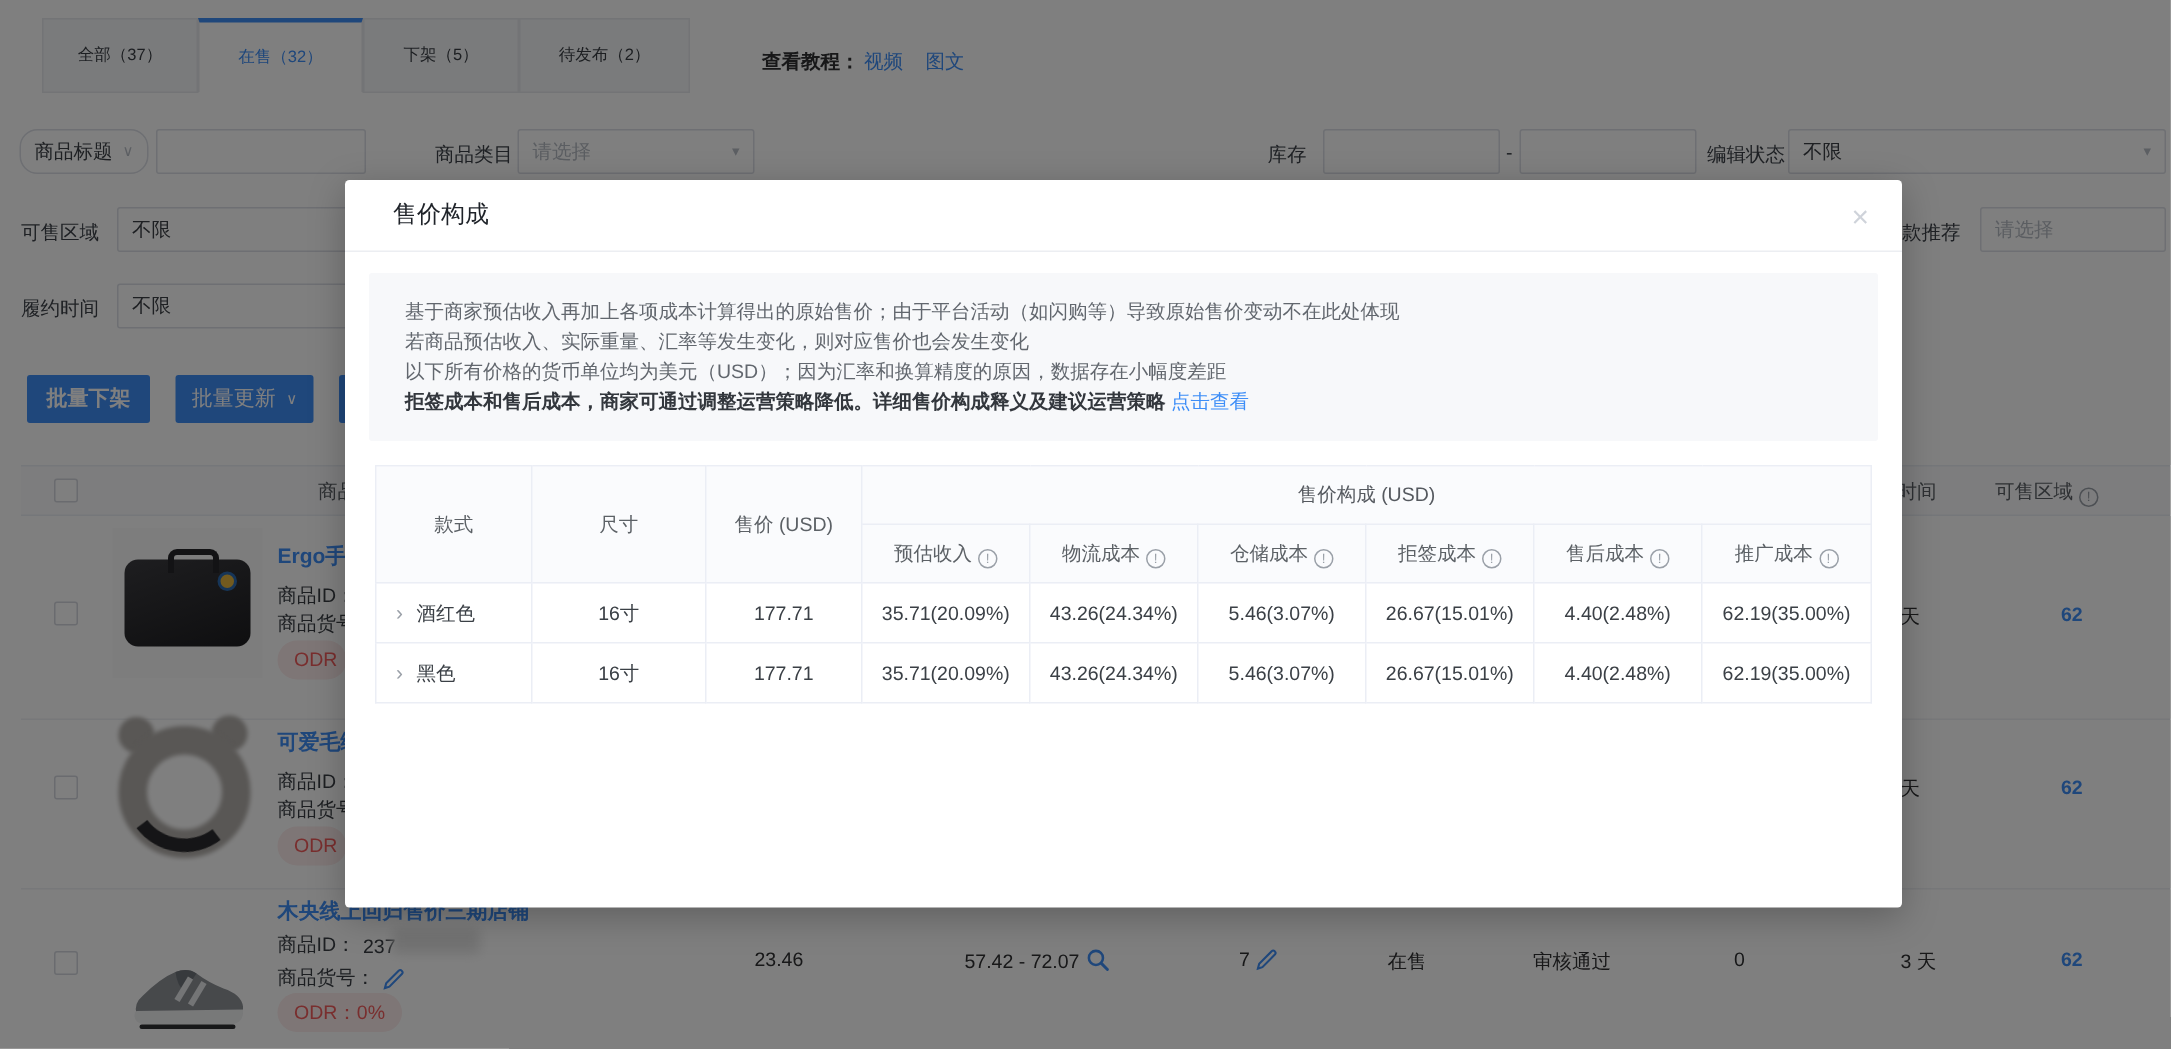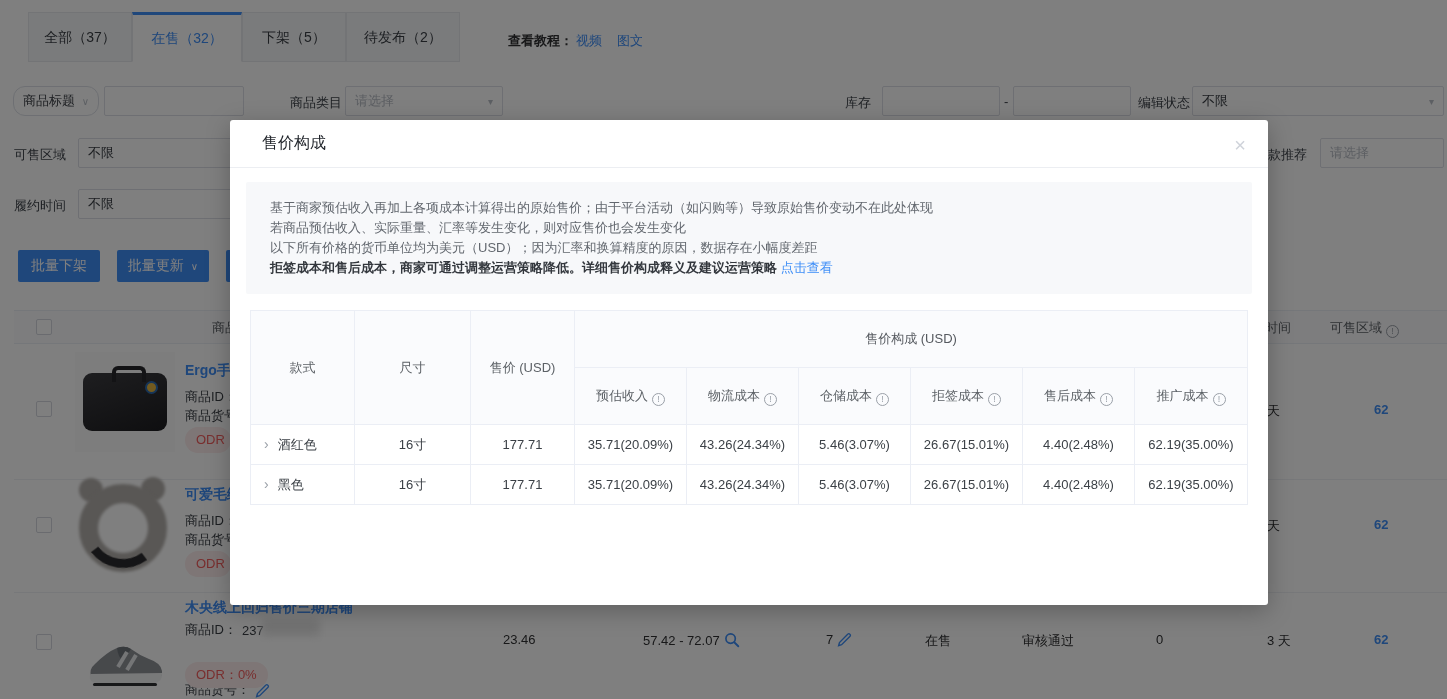--- a/index.html
+++ b/index.html
@@ -2,21 +2,21 @@
 <html><head>
 <meta charset="utf-8">
 <style>
   :root{ --accent:#3E8EF7; --danger:#F25D5D; --border:#DCDFE6; --tborder:#EBEEF5; }
   *{margin:0;padding:0;box-sizing:border-box;}
   body{background:#888;}
   .screen{position:relative;width:1447px;height:699px;background:#fff;overflow:hidden;
     font-family:"Liberation Sans","DejaVu Sans",sans-serif;font-size:13px;color:#303133;}
   .abs{position:absolute;}
   
-  .tab{position:absolute;top:12px;height:50px;line-height:48px;text-align:center;font-size:14px;
+  .tab{position:absolute;top:12px;height:50px;line-height:48px;text-align:center;font-size:11px;
     background:#f5f6f8;border:1px solid #e6e8ec;color:#3a3f45;cursor:pointer;}
   .tab.active{background:#fff;border-top:3px solid var(--accent);border-bottom:1px solid #fff;color:var(--accent);line-height:46px;}
   .tutorial-label{position:absolute;left:508px;top:32px;font-weight:bold;color:#303133;}
   .tutorial-link{position:absolute;top:32px;color:var(--accent);cursor:pointer;}
   
   .lbl{position:absolute;color:#3e434a;}
   .sel{position:absolute;height:30px;border:1px solid var(--border);border-radius:2px;background:#fff;
     display:flex;align-items:center;justify-content:space-between;padding:0 9px;color:#3c4046;}
   .sel .ph{color:#b7bcc4;}
   .arr{color:#b9bec6;font-size:10px;margin-left:6px;}
@@ -54,21 +54,21 @@
   .modal{position:absolute;left:230px;top:120px;width:1038px;height:485px;background:#fff;border-radius:3px;
     box-shadow:0 6px 24px rgba(0,0,0,.25);z-index:10;}
   .modal-header{height:48px;border-bottom:1px solid #eceef2;display:flex;align-items:center;padding:0 32px;}
   .modal-title{font-size:16px;font-weight:500;color:#1f2329;}
   .modal-close{position:absolute;right:18px;top:10px;font-size:20px;color:#cfd3da;cursor:pointer;padding:4px;}
   .infobox{position:absolute;left:16px;right:16px;top:62px;height:112px;background:#f7f8fa;border-radius:2px;
     padding:16px 24px;color:#62676e;line-height:20px;}
   .infobox .strong{color:#33373d;font-weight:bold;}
   .mtable{position:absolute;left:20px;top:190px;width:998px;border-collapse:collapse;table-layout:fixed;}
   .mtable th,.mtable td{border:1px solid var(--tborder);font-size:13px;text-align:center;}
-  .mtable th{background:#fafbfd;color:#5c6166;font-weight:normal;height:57px;}
+  .mtable th{background:#fafbfd;color:#5c6166;font-weight:normal;height:39px;}
   .mtable th.grp{font-weight:500;color:#55595f;}
   .mtable td{height:40px;color:#3b4046;}
   .mtable td.style-cell{text-align:left;padding-left:13px;}
   .chev{color:#9aa0a8;font-size:14px;margin-right:9px;cursor:pointer;}
 </style>
 </head>
 <body>
 
 <div class="screen">
 
@@ -109,21 +109,21 @@
     <span class="lbl" style="left:1268px;top:146px;">款推荐</span>
     <div class="sel" style="left:1320px;top:138px;width:124px;">
       <span class="ph">请选择</span>
     </div>
 
     <span class="lbl" style="left:14px;top:197px;">履约时间</span>
     <div class="sel" style="left:78px;top:189px;width:230px;">
       <span>不限</span>
     </div>
 
-    <button class="btn" style="left:18px;top:250px;width:82px;">批量下架</button>
+    <button class="btn" style="left:18px;top:250px;width:82px;font-weight:bold;">批量下架</button>
     <button class="btn" style="left:117px;top:250px;width:92px;">
       <span>批量更新</span>
       <span style="font-size:10px;">∨</span>
     </button>
     <button class="btn" style="left:226px;top:250px;width:80px;"></button>
 
     <div class="pt-header"></div>
     <div class="cb" style="left:36px;top:319px;"></div>
     <span class="pt-head-lbl" style="left:212px;">商品</span>
     <span class="pt-head-lbl" style="left:1252px;">约时间</span>
@@ -178,21 +178,21 @@
         <path d="M4 35 Q2 42 11 43 L68 43 Q77 42 76 33 L5 34 Z" fill="#f1f2f3"></path>
         <rect x="7" y="43" width="64" height="3" rx="1.5" fill="#2e3033"></rect>
       </svg>
     </div>
     <span class="ptitle" style="top:599px;">木央线上回归售价三期店铺</span>
     <div class="pmeta" style="top:621px;">
       <span>商品ID：</span>
         <span>237</span>
     </div>
     <div class="blurbox" style="left:262px;top:619px;width:58px;height:17px;"></div>
-    <div class="pmeta" style="top:681px;align-items:center;">
+    <div class="pmeta" style="top:643px;align-items:center;">
       <span>商品货号：</span>
       <svg width="15" height="15" viewBox="0 0 14 14">
         <path d="M1.5 12.8 L2.3 9.8 L10.2 1.9 a1.1 1.1 0 0 1 1.6 0 l0.4 0.4 a1.1 1.1 0 0 1 0 1.6 L4.3 11.9 Z" fill="none" stroke="#3E8EF7" stroke-width="1.3"></path>
       </svg>
     </div>
     <div class="odr" style="top:662px;">ODR：0%</div>
     <span class="val" style="left:503px;">23.46</span>
     <span class="val" style="left:643px;">
       <span>57.42 - 72.07</span>
       <svg width="16" height="16" viewBox="0 0 15 15">

